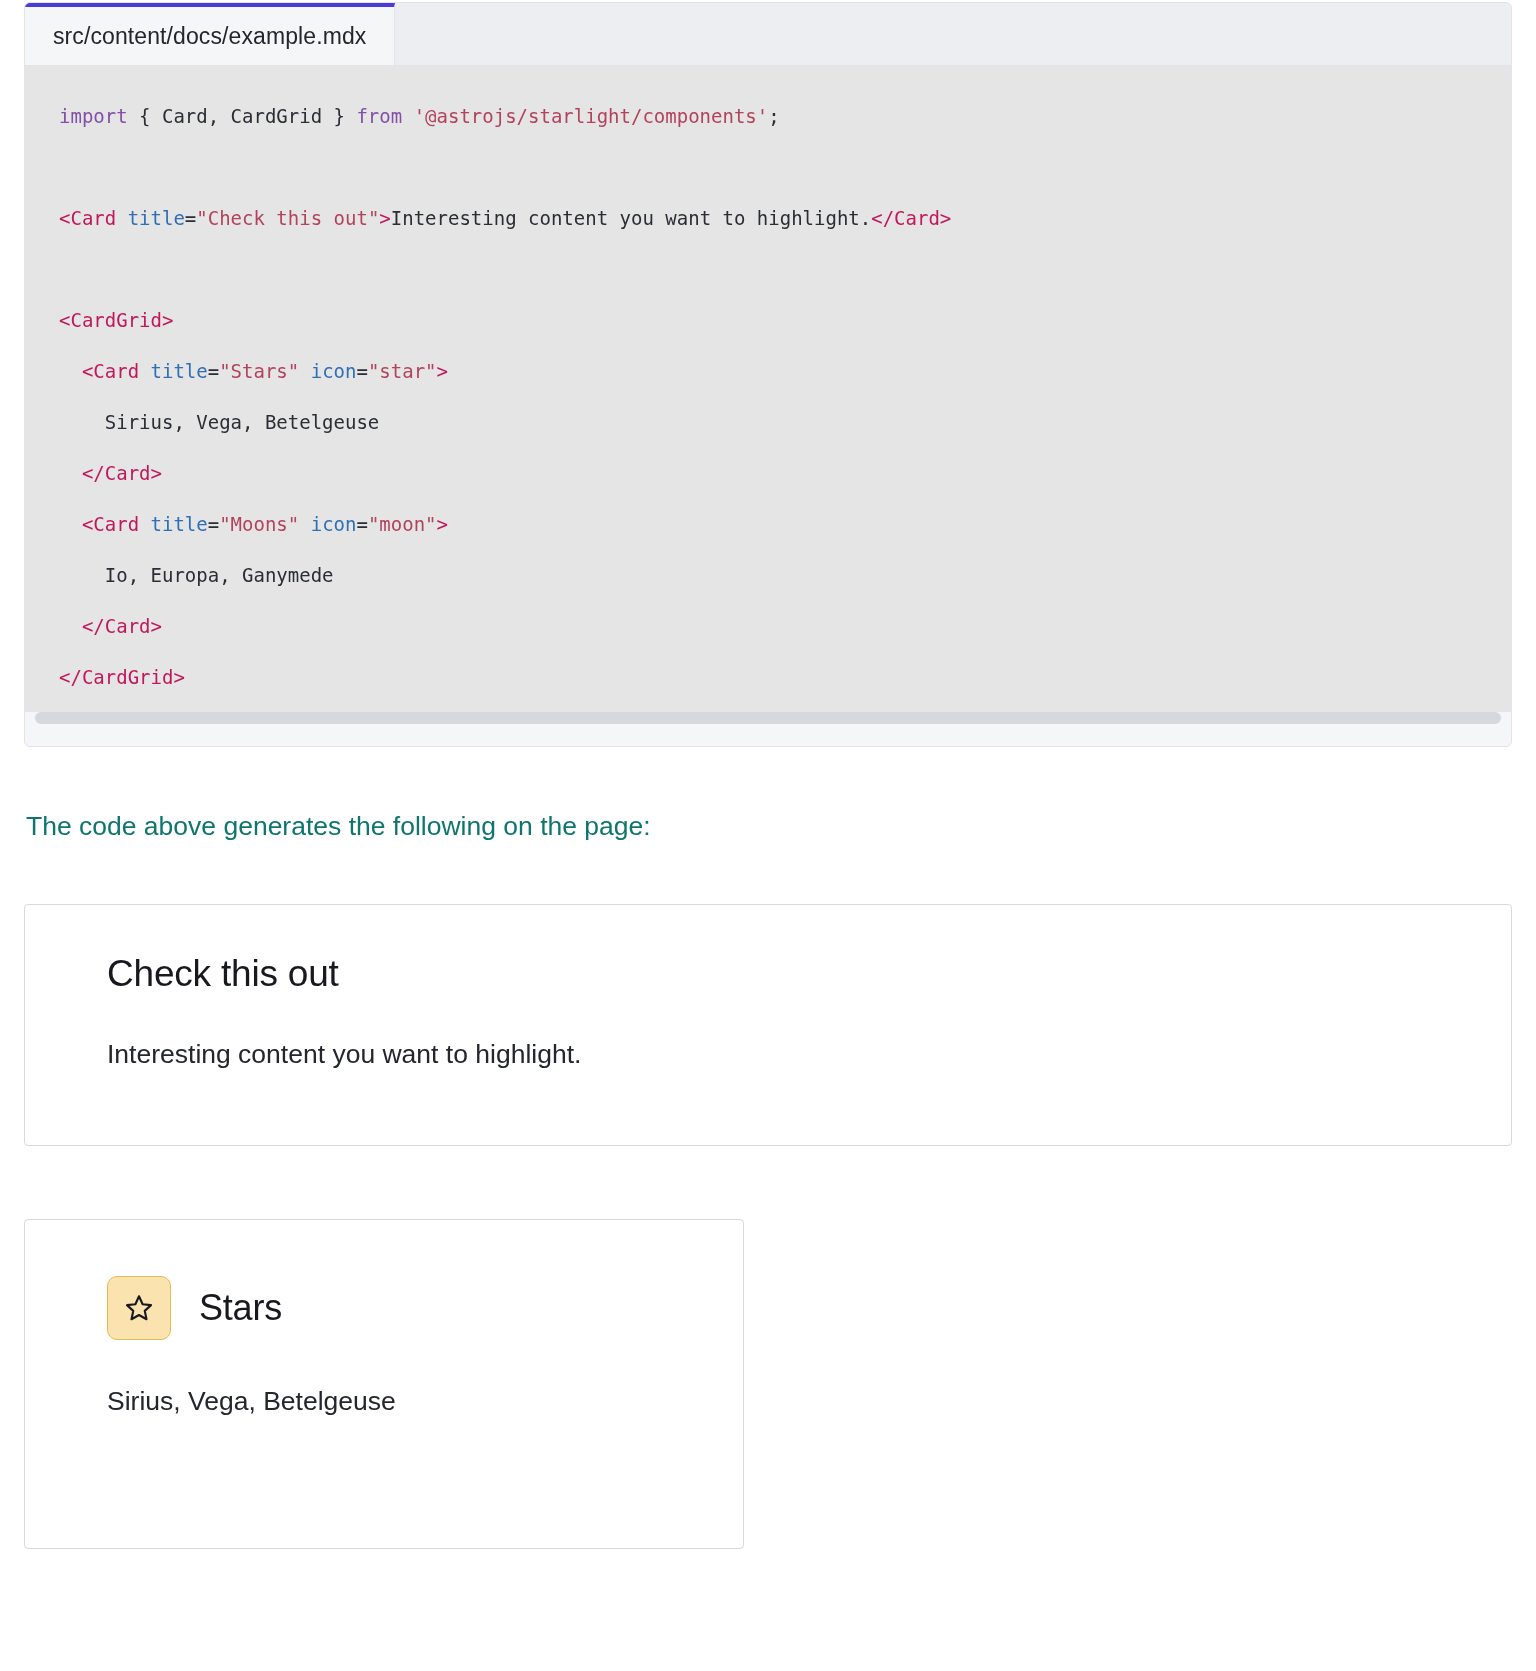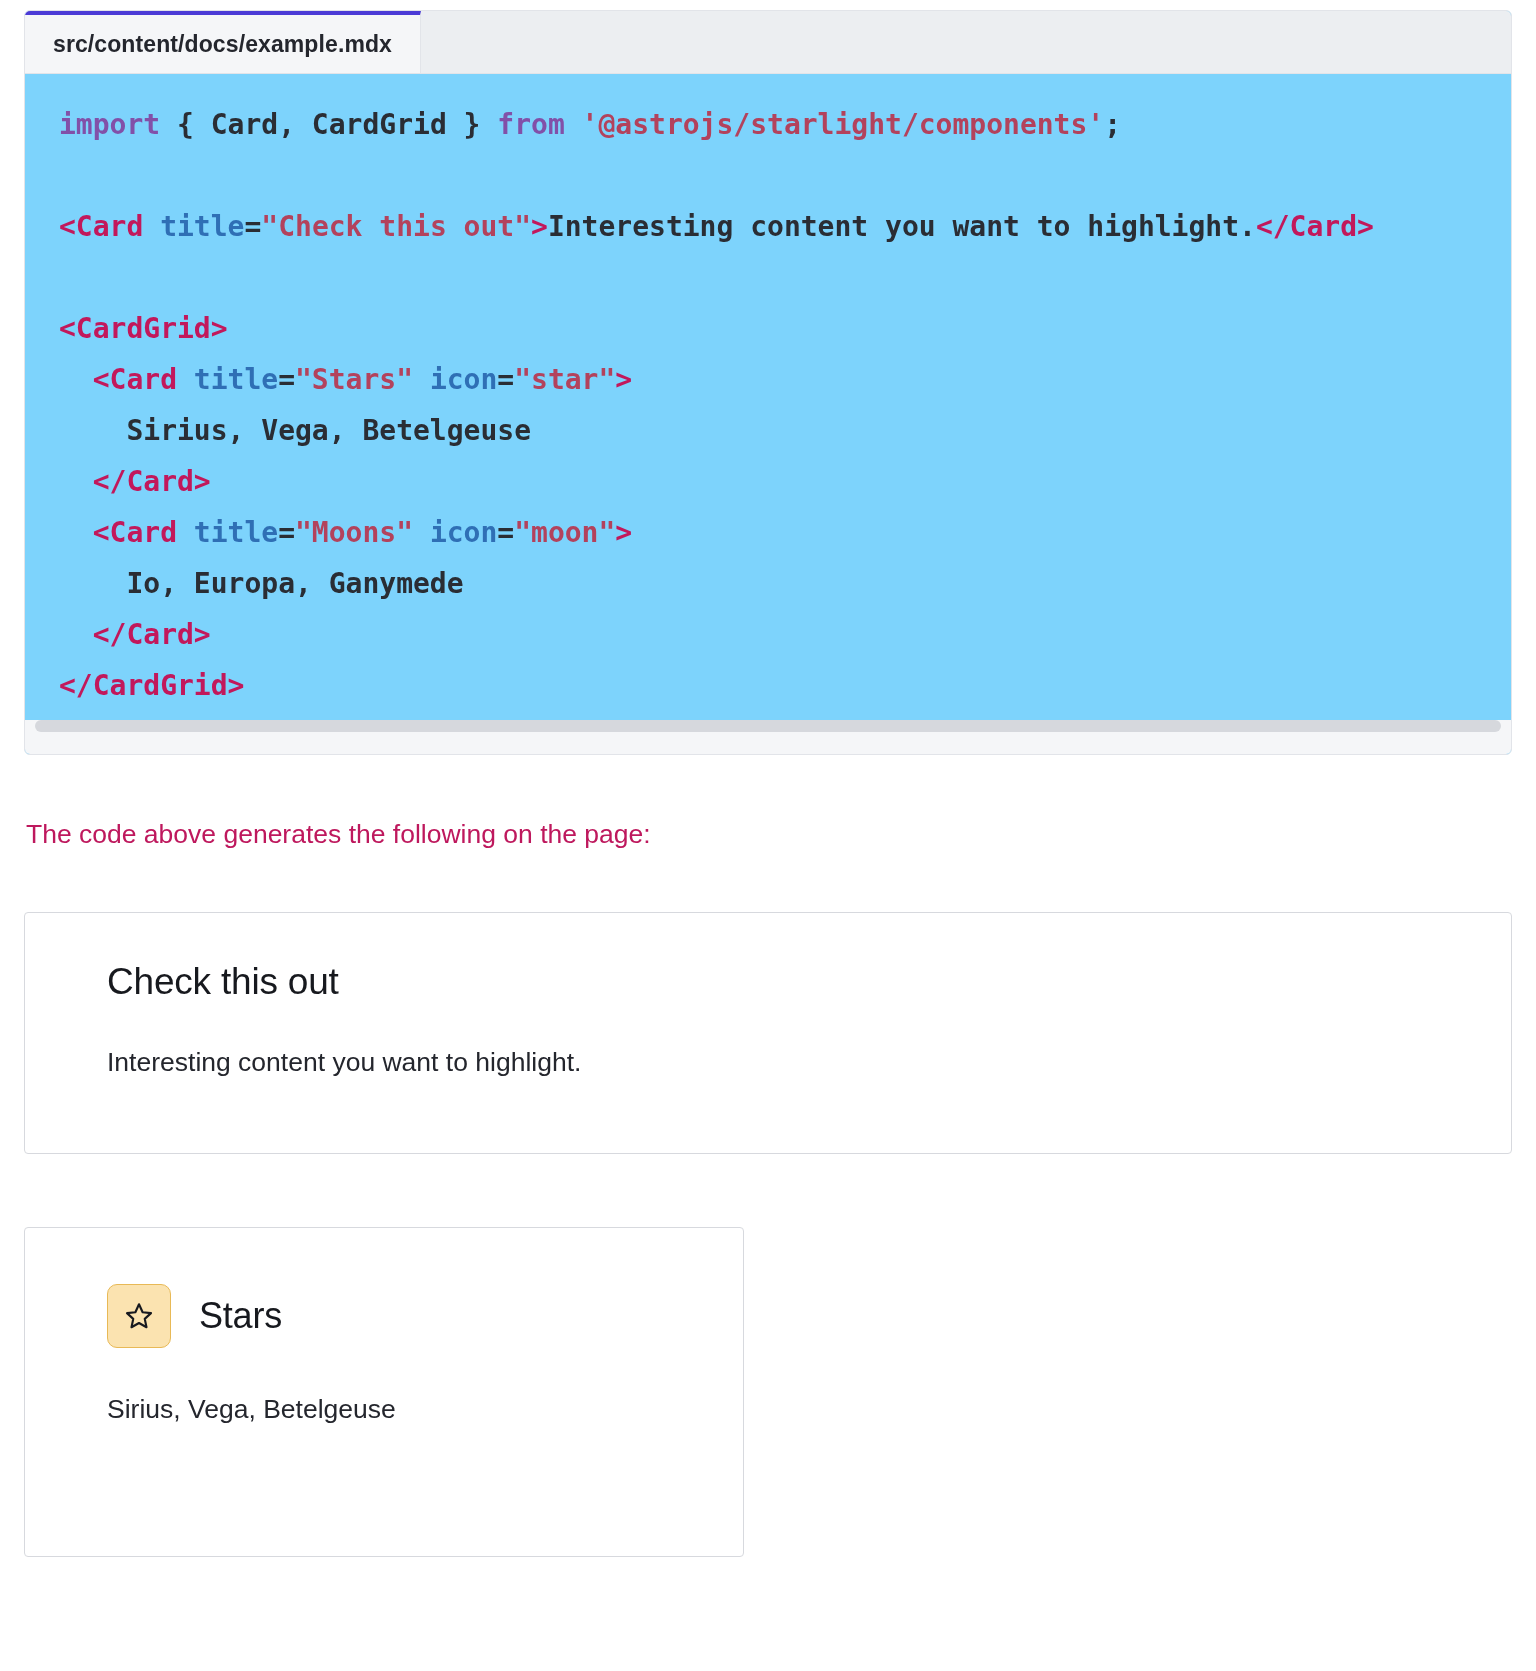--- a/index.html
+++ b/index.html
@@ -15,26 +15,25 @@
     -webkit-font-smoothing: antialiased;
   }
   .page {
     padding: 0 24px;
     box-sizing: border-box;
   }
 
   
   .code-frame {
     position: relative;
-    margin-top: 10px;
+    margin-top: 2px;
     border: 1px solid #e2e4e9;
     border-radius: 6px;
-    background: #7dd3fc;
+    background: #e5e5e5;
     overflow: hidden;
-    font-weight: bold;
   }
   .code-topbar {
     display: flex;
     align-items: flex-end;
     height: 62px;
     background: #eceef1;
     border-bottom: 1px solid #e2e4e9;
   }
   .code-tab {
     height: 62px;
@@ -50,21 +49,21 @@
     letter-spacing: 0.1px;
     cursor: pointer;
   }
   .code-body {
     padding: 26px 34px 8px 34px;
     overflow-x: hidden;
   }
   pre.code {
     margin: 0;
     font-family: "Liberation Mono", "DejaVu Sans Mono", monospace;
-    font-size: 28px;
+    font-size: 19px;
     line-height: 49px;
     white-space: pre;
     color: #2a2d34;
     tab-size: 2;
   }
   .tok-kw      { color: #8250a8; }           
   .tok-plain   { color: #2a2d34; }
   .tok-str     { color: #b3425c; }           
   .tok-tag     { color: #c2185b; }           
   .tok-attr    { color: #2f6fb5; }
@@ -81,21 +80,21 @@
     background: #d6d8dd;
     width: 100%;
     cursor: pointer;
   }
 
   
   .caption {
     margin: 60px 0 0 2px;
     font-size: 26.5px;
     line-height: 1.5;
-    color: #be185d;
+    color: #0f766e;
   }
 
   
   .card {
     border: 1px solid #d7d9de;
     border-radius: 4px;
     background: #ffffff;
     box-sizing: border-box;
   }
   .card-wide {

